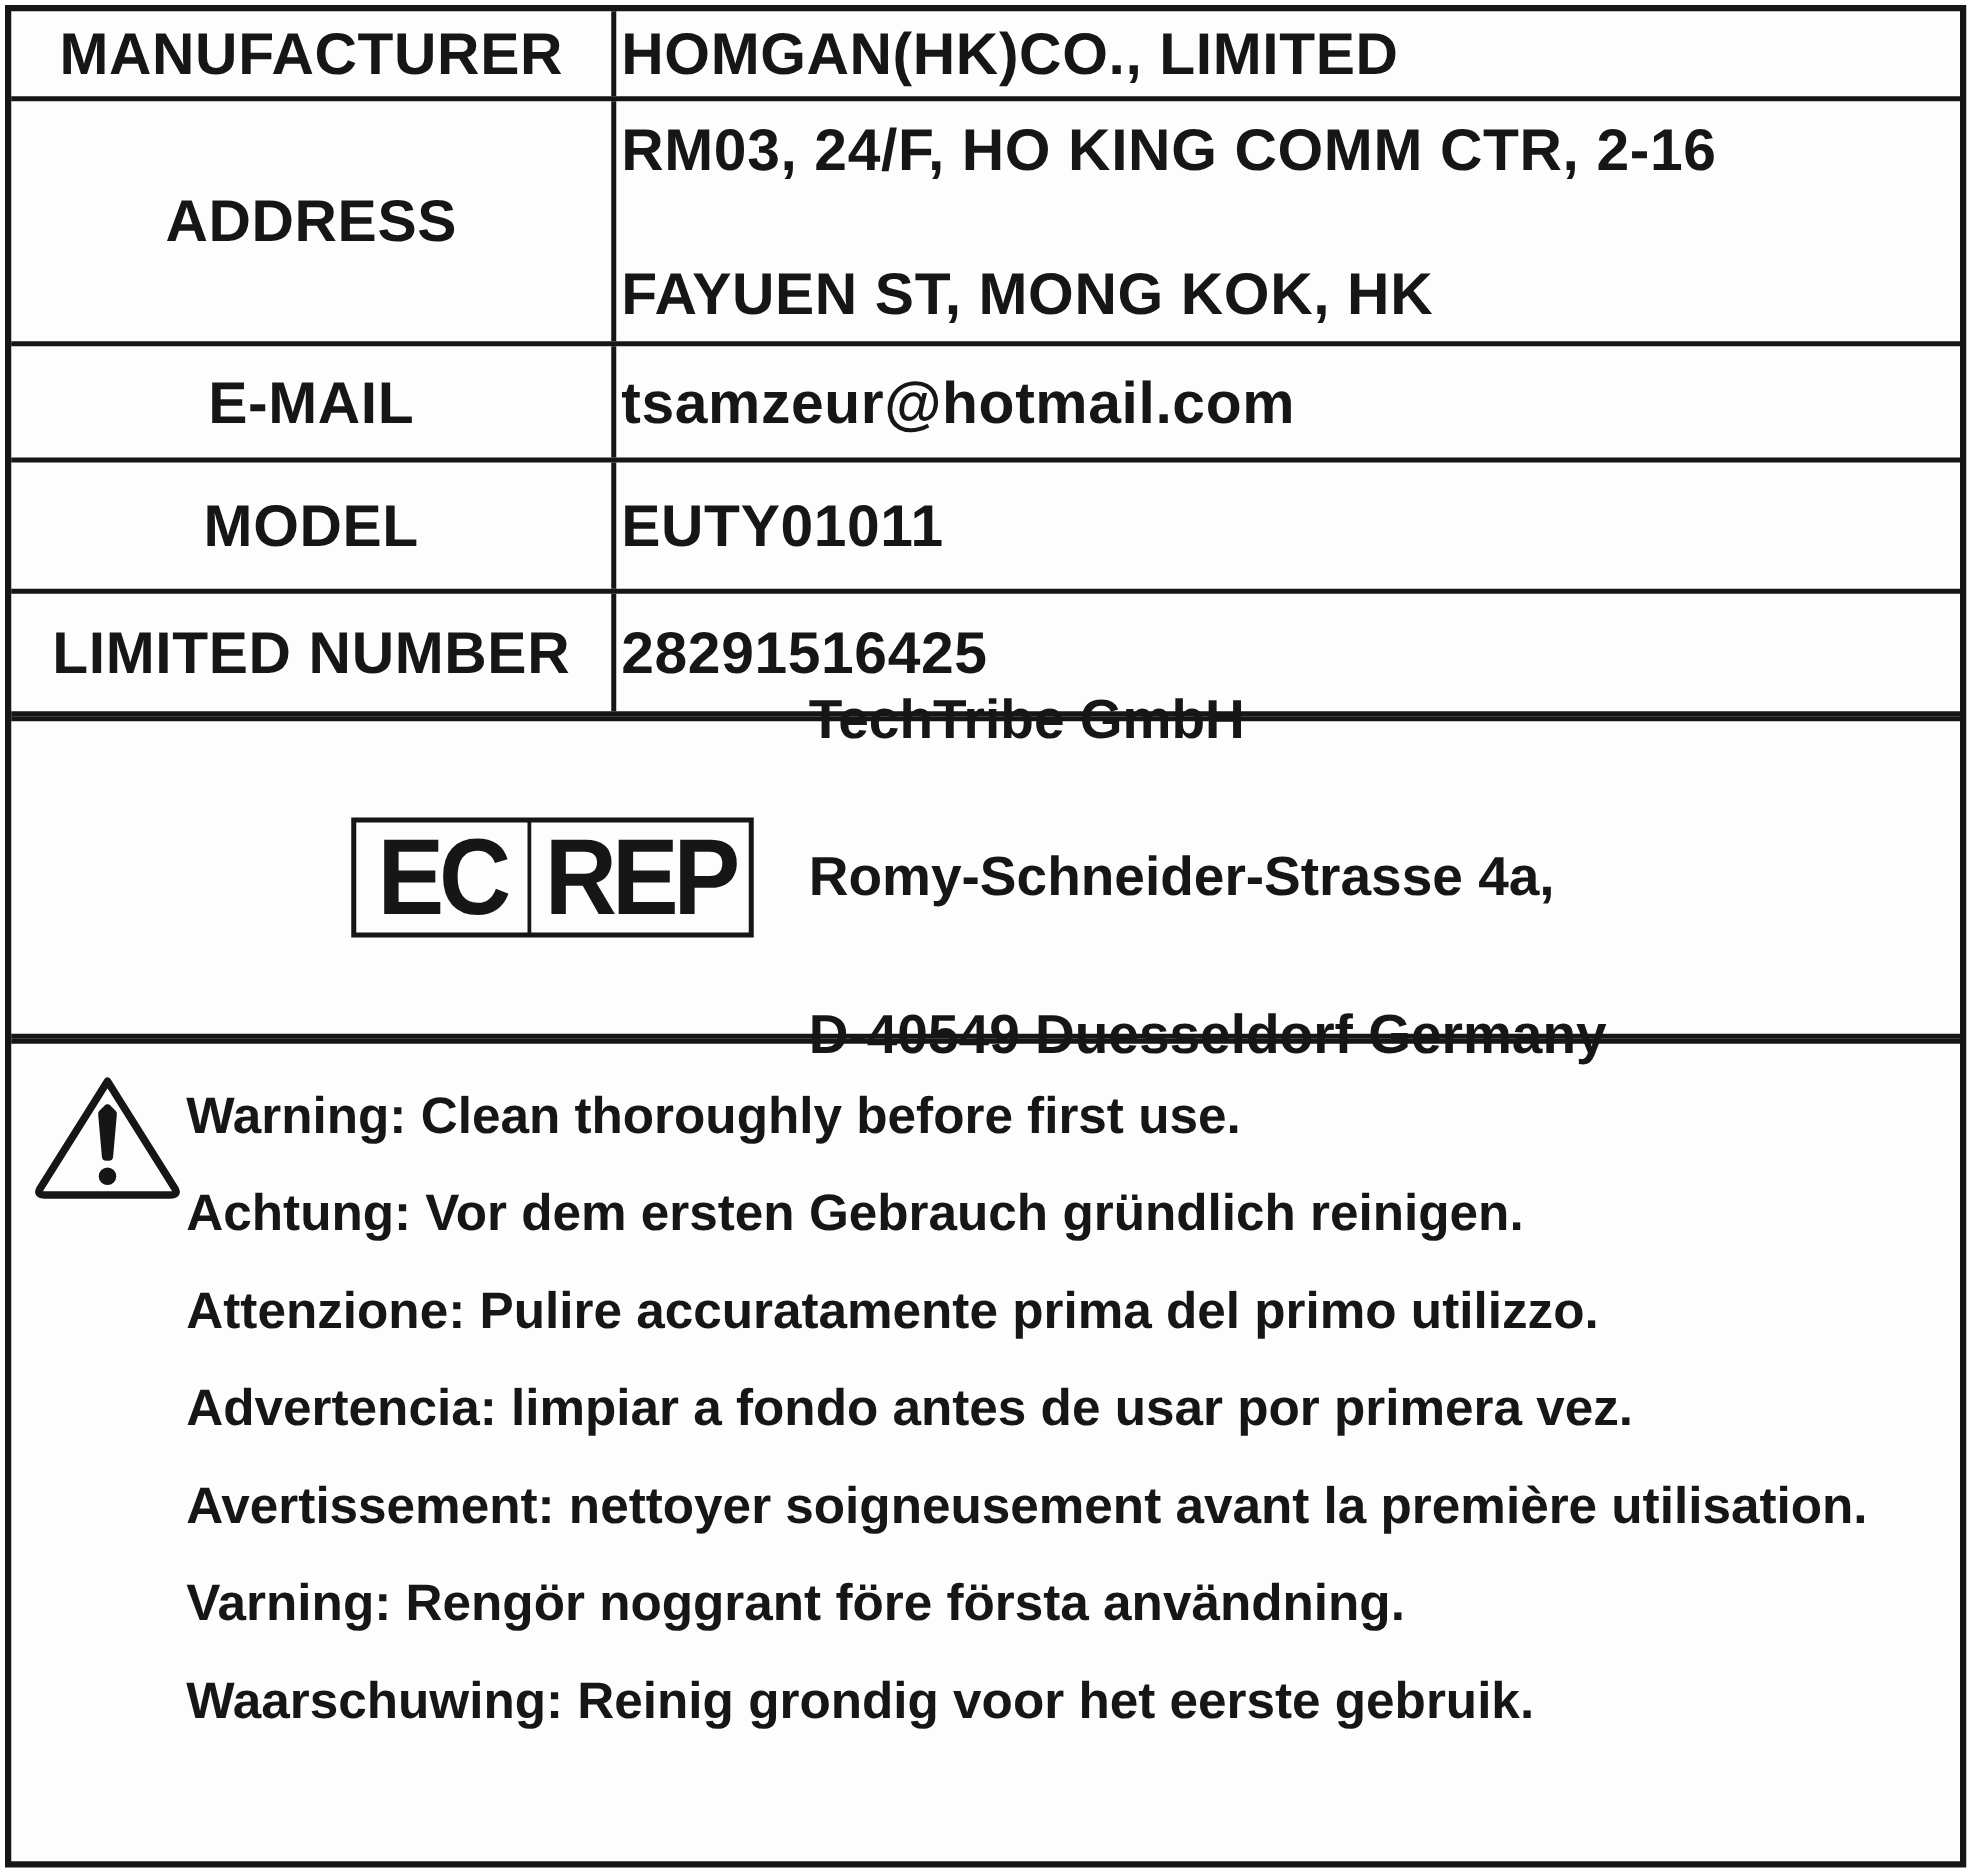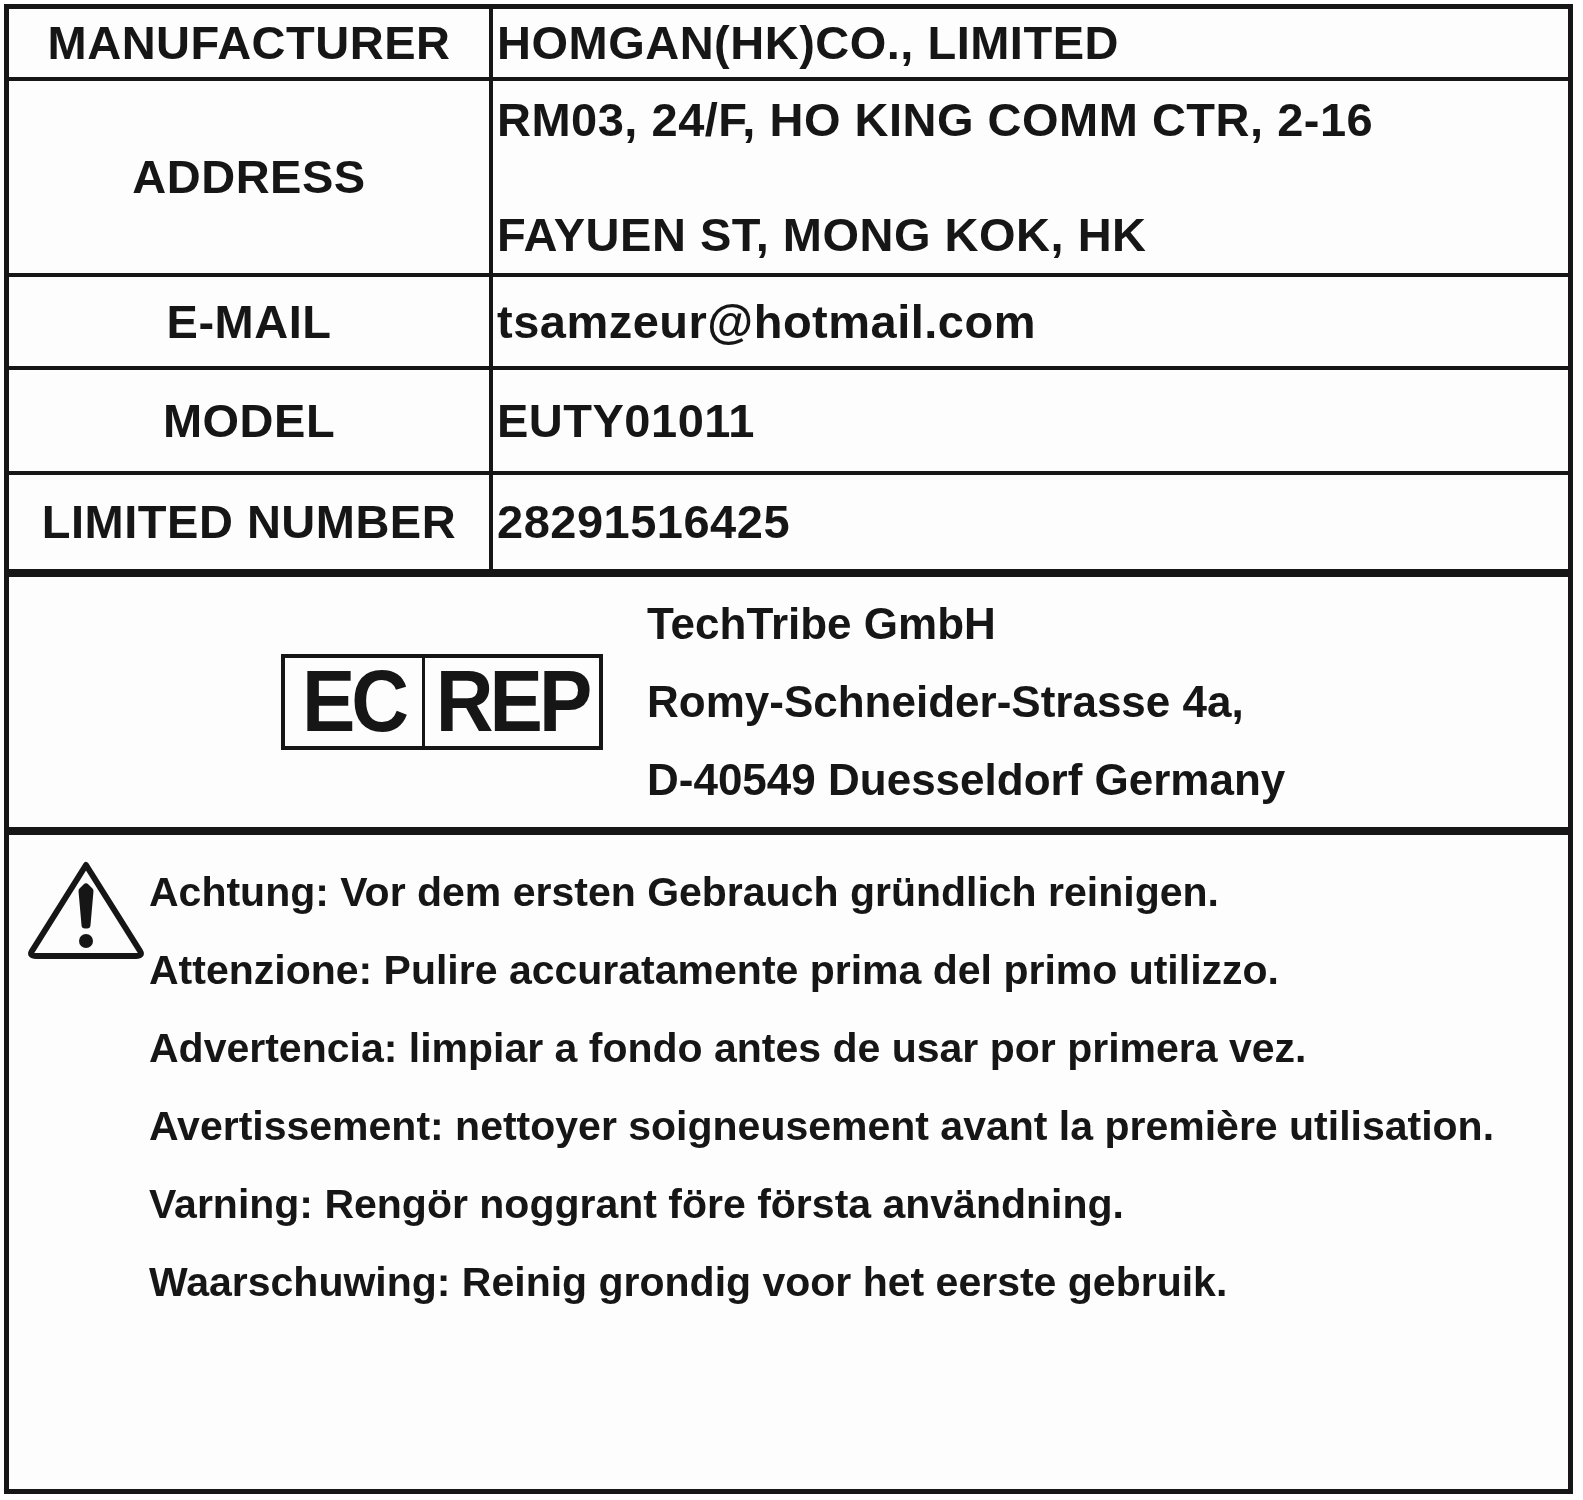--- a/index.html
+++ b/index.html
@@ -74,20 +74,21 @@
     font-weight: bold;
     letter-spacing: -4px;
     transform: scaleY(1.08);
   }
   .sym-ec { width: 140px; border-right: 3px solid #161616; }
   .sym-rep { flex: 1; }
   .ecrep-info {
     margin-left: 44px;
     display: flex;
     flex-direction: column;
+    gap: 48px;
   }
   .ecrep-info .info-line {
     font-size: 44px;
     font-weight: 600;
     line-height: 78px;
     white-space: nowrap;
   }
 
   .row-warning {
     flex: 1;
@@ -173,20 +174,21 @@
     </div>
   </div>
 
   <div class="row row-warning">
     <svg class="warning-triangle" viewBox="0 0 126 102" xmlns="http://www.w3.org/2000/svg">
       <path d="M 63 6 L 117 92 Q 120 97 113 97 L 13 97 Q 6 97 9 92 Z" fill="none" stroke="#161616" stroke-width="6" stroke-linejoin="round"></path>
       <path d="M 63 28 L 67 32 L 64 66 L 62 66 L 59 32 Z" fill="#161616" stroke="#161616" stroke-width="7" stroke-linejoin="round"></path>
       <circle cx="63" cy="82" r="7" fill="#161616"></circle>
     </svg>
     <div class="warning-lines">
+      <span class="warning-line">Warning: Clean thoroughly before first use.</span>
       <span class="warning-line">Achtung: Vor dem ersten Gebrauch gründlich reinigen.</span>
       <span class="warning-line">Attenzione: Pulire accuratamente prima del primo utilizzo.</span>
       <span class="warning-line">Advertencia: limpiar a fondo antes de usar por primera vez.</span>
       <span class="warning-line">Avertissement: nettoyer soigneusement avant la première utilisation.</span>
       <span class="warning-line">Varning: Rengör noggrant före första användning.</span>
       <span class="warning-line">Waarschuwing: Reinig grondig voor het eerste gebruik.</span>
     </div>
   </div>
 
 </div>

